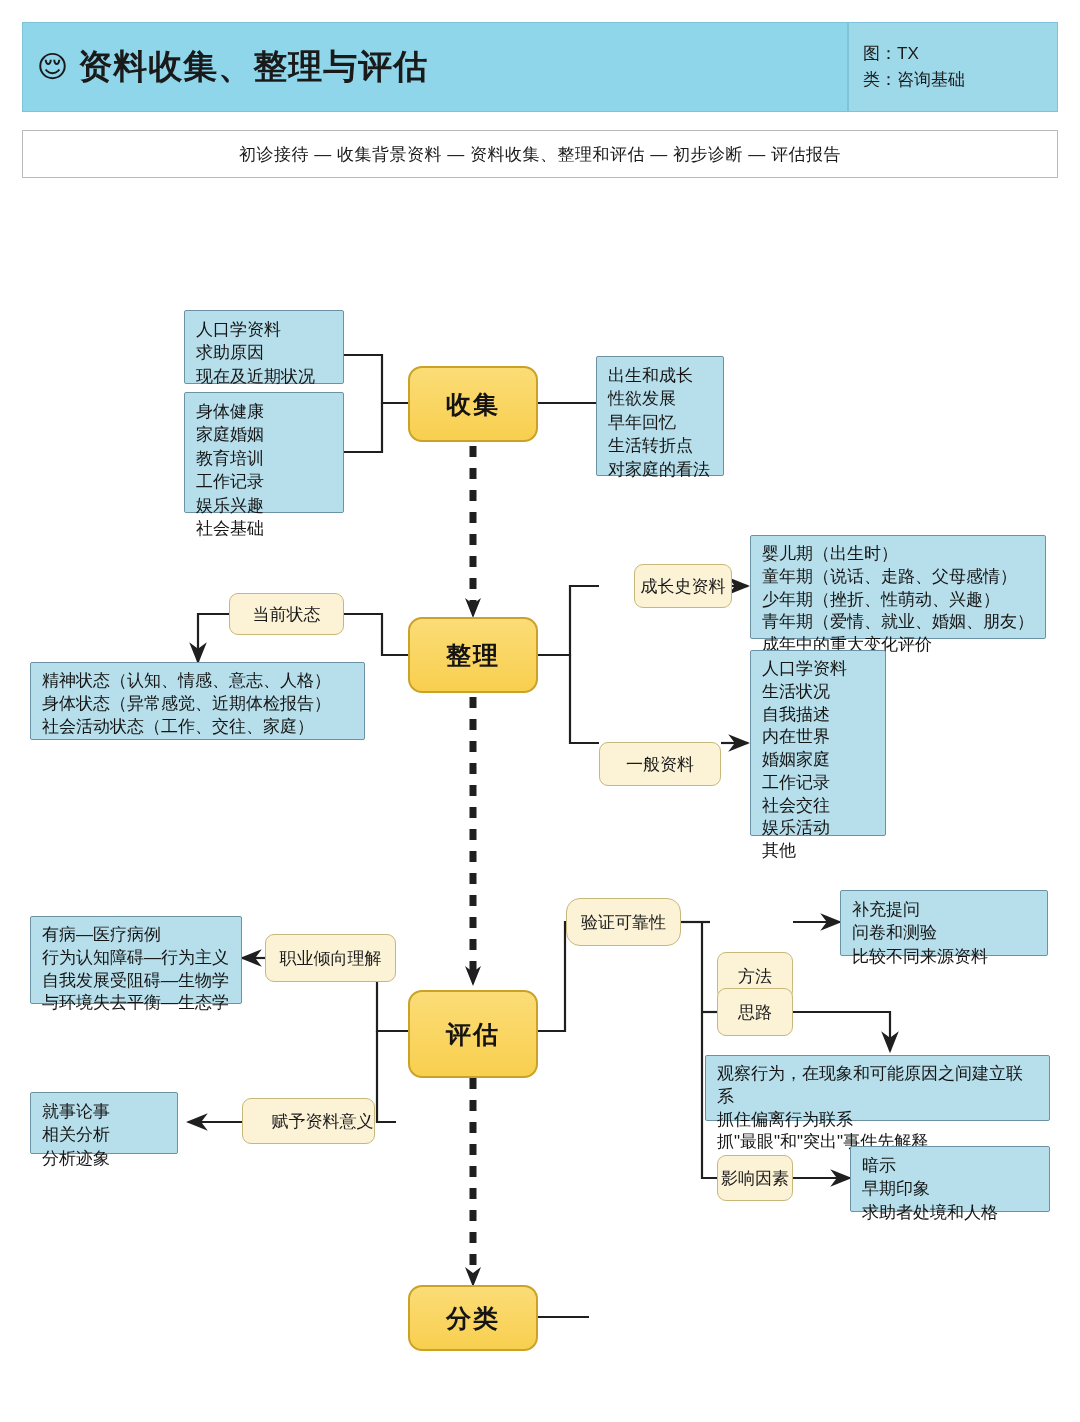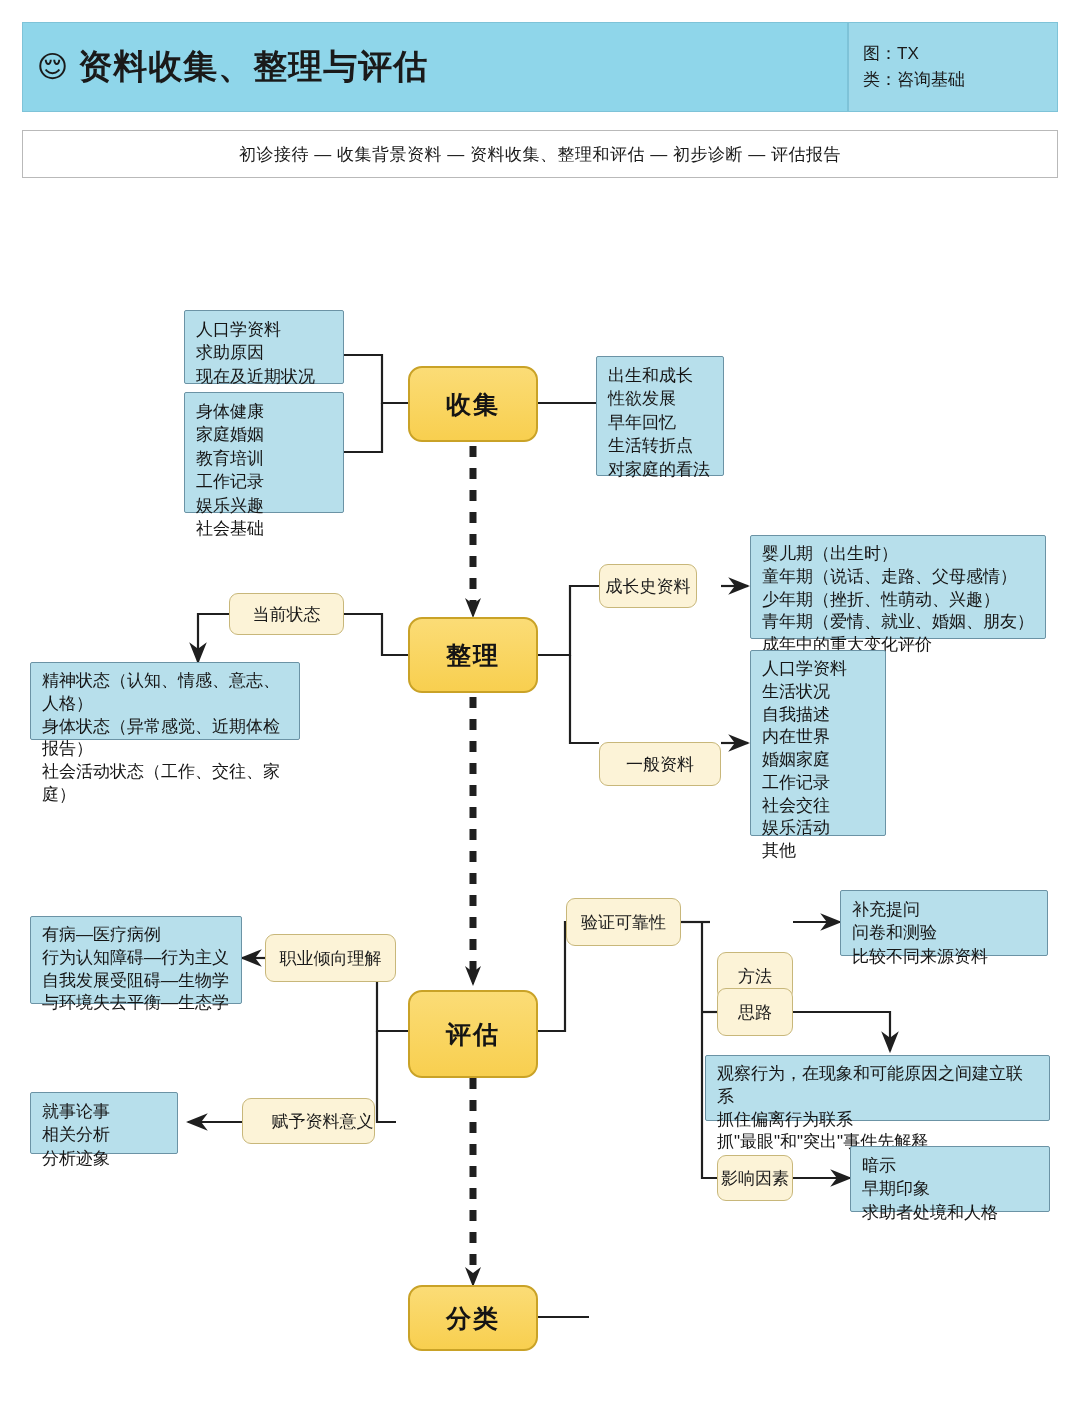--- a/index.html
+++ b/index.html
@@ -217,27 +217,27 @@
   <div class="node hub" style="left:408px; top:366px; width:130px; height:76px;">收集</div>
 
   <div class="node blue" style="left:596px; top:343px; width:128px; height:120px;margin-top:13px;">出生和成长
 性欲发展
 早年回忆
 生活转折点
 对家庭的看法</div>
 
   <div class="node cream" style="left:229px; top:593px; width:115px; height:42px;">当前状态</div>
 
-  <div class="node blue tight" style="left:30px; top:662px; width:270px; height:78px;">精神状态（认知、情感、意志、人格）
+  <div class="node blue tight" style="left:30px; top:662px; width:335px; height:78px;">精神状态（认知、情感、意志、人格）
 身体状态（异常感觉、近期体检报告）
 社会活动状态（工作、交往、家庭）</div>
 
   <div class="node hub" style="left:408px; top:617px; width:130px; height:76px;">整理</div>
 
-  <div class="node cream" style="left:599px; top:564px; width:98px; height:44px;">成长史资料</div>
+  <div class="node cream" style="left:634px; top:564px; width:98px; height:44px;">成长史资料</div>
 
   <div class="node blue tight" style="left:750px; top:535px; width:296px; height:104px;">婴儿期（出生时）
 童年期（说话、走路、父母感情）
 少年期（挫折、性萌动、兴趣）
 青年期（爱情、就业、婚姻、朋友）
 成年中的重大变化评价</div>
 
   <div class="node cream" style="left:599px; top:721px; width:122px; height:44px;margin-top:21px;">一般资料</div>
 
   <div class="node blue tight" style="left:750px; top:650px; width:136px; height:186px;">人口学资料
@@ -258,21 +258,21 @@
   <div class="node cream" style="left:265px; top:934px; width:131px; height:48px;">职业倾向理解</div>
 
   <div class="node blue" style="left:30px; top:1092px; width:148px; height:62px;">就事论事
 相关分析
 分析迹象</div>
 
   <div class="node cream" style="left:242px; top:1098px; width:133px; height:46px;padding-left:28px;">赋予资料意义</div>
 
   <div class="node hub" style="left:408px; top:990px; width:130px; height:88px;">评估</div>
 
-  <div class="node cream" style="left:566px; top:898px; width:115px; height:48px;">验证可靠性</div>
+  <div class="node cream" style="left:566px; top:898px; width:115px; height:48px;border-radius:14px;">验证可靠性</div>
 
   <div class="node cream" style="left:717px; top:952px; width:76px; height:48px;">方法</div>
 
   <div class="node blue" style="left:840px; top:890px; width:208px; height:66px;">补充提问
 问卷和测验
 比较不同来源资料</div>
 
   <div class="node cream" style="left:717px; top:988px; width:76px; height:48px;">思路</div>
 
   <div class="node blue tight" style="left:705px; top:1055px; width:345px; height:66px;">观察行为，在现象和可能原因之间建立联系

